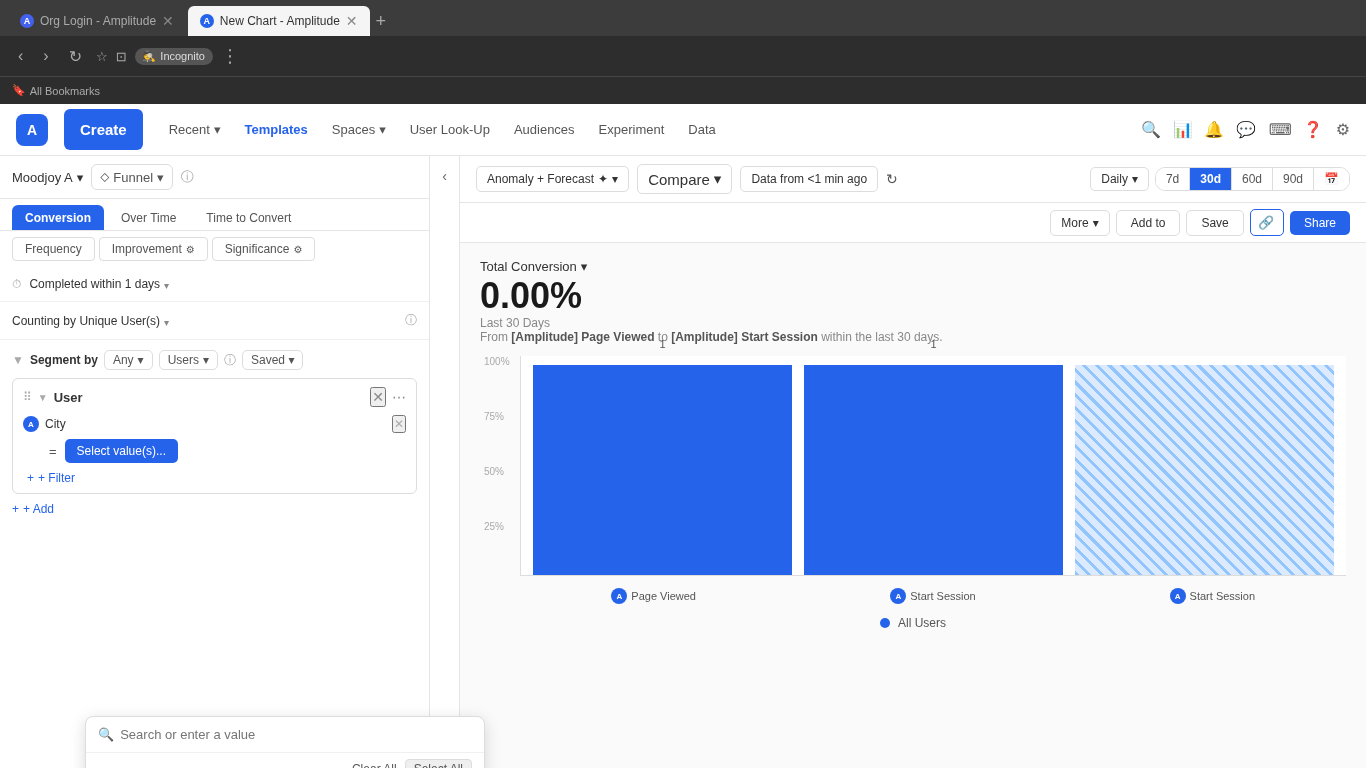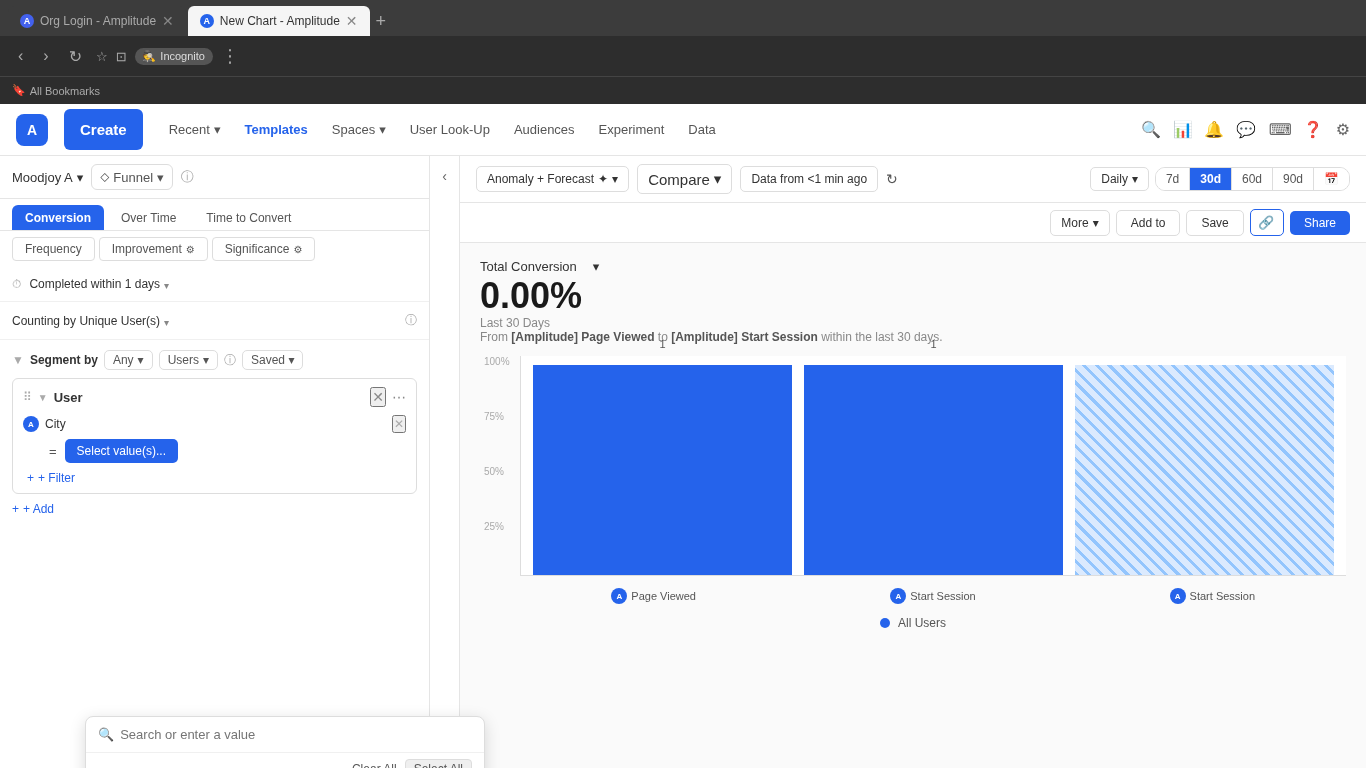--- a/index.html
+++ b/index.html
@@ -113,21 +113,21 @@
     
     .time-range-btns { display: flex; align-items: center; border: 1px solid #ddd; border-radius: 10px; overflow: hidden; }
     .time-range-btn { padding: 4px 10px; font-size: 12px; cursor: pointer; border: none; background: white; color: #555; border-right: 1px solid #ddd; }
     .time-range-btn:last-child { border-right: none; }
     .time-range-btn.active-time { background: #2563eb; color: white; font-weight: 600; }
     .daily-btn { border: 1px solid #ddd; border-radius: 5px; padding: 4px 10px; font-size: 12px; cursor: pointer; color: #333; background: white; display: flex; align-items: center; gap: 4px; }
 
     
     .chart-area { flex: 1; padding: 16px 20px; overflow: hidden; }
     .total-conversion-row { display: flex; align-items: center; gap: 6px; margin-bottom: 4px; }
-    .total-conversion-label { font-size: 13px; color: #333; display: flex; gap: 16px; cursor: pointer; }
+    .total-conversion-label { font-size: 13px; color: #333; display: flex; gap: 4px; cursor: pointer; }
     .conversion-value { font-size: 36px; font-weight: 700; color: #1a1a1a; line-height: 1; }
     .conversion-sub { font-size: 12px; color: #888; margin-top: 2px; }
     .conversion-desc { font-size: 12px; color: #888; margin-bottom: 12px; }
     .conversion-desc b { color: #555; }
 
     .bottom-legend { display: flex; align-items: center; justify-content: center; gap: 8px; margin-top: 12px; font-size: 12px; color: #555; }
     .all-users-dot { width: 10px; height: 10px; border-radius: 50%; background: #2563eb; }
 
     
     .left-panel::-webkit-scrollbar { width: 4px; }

